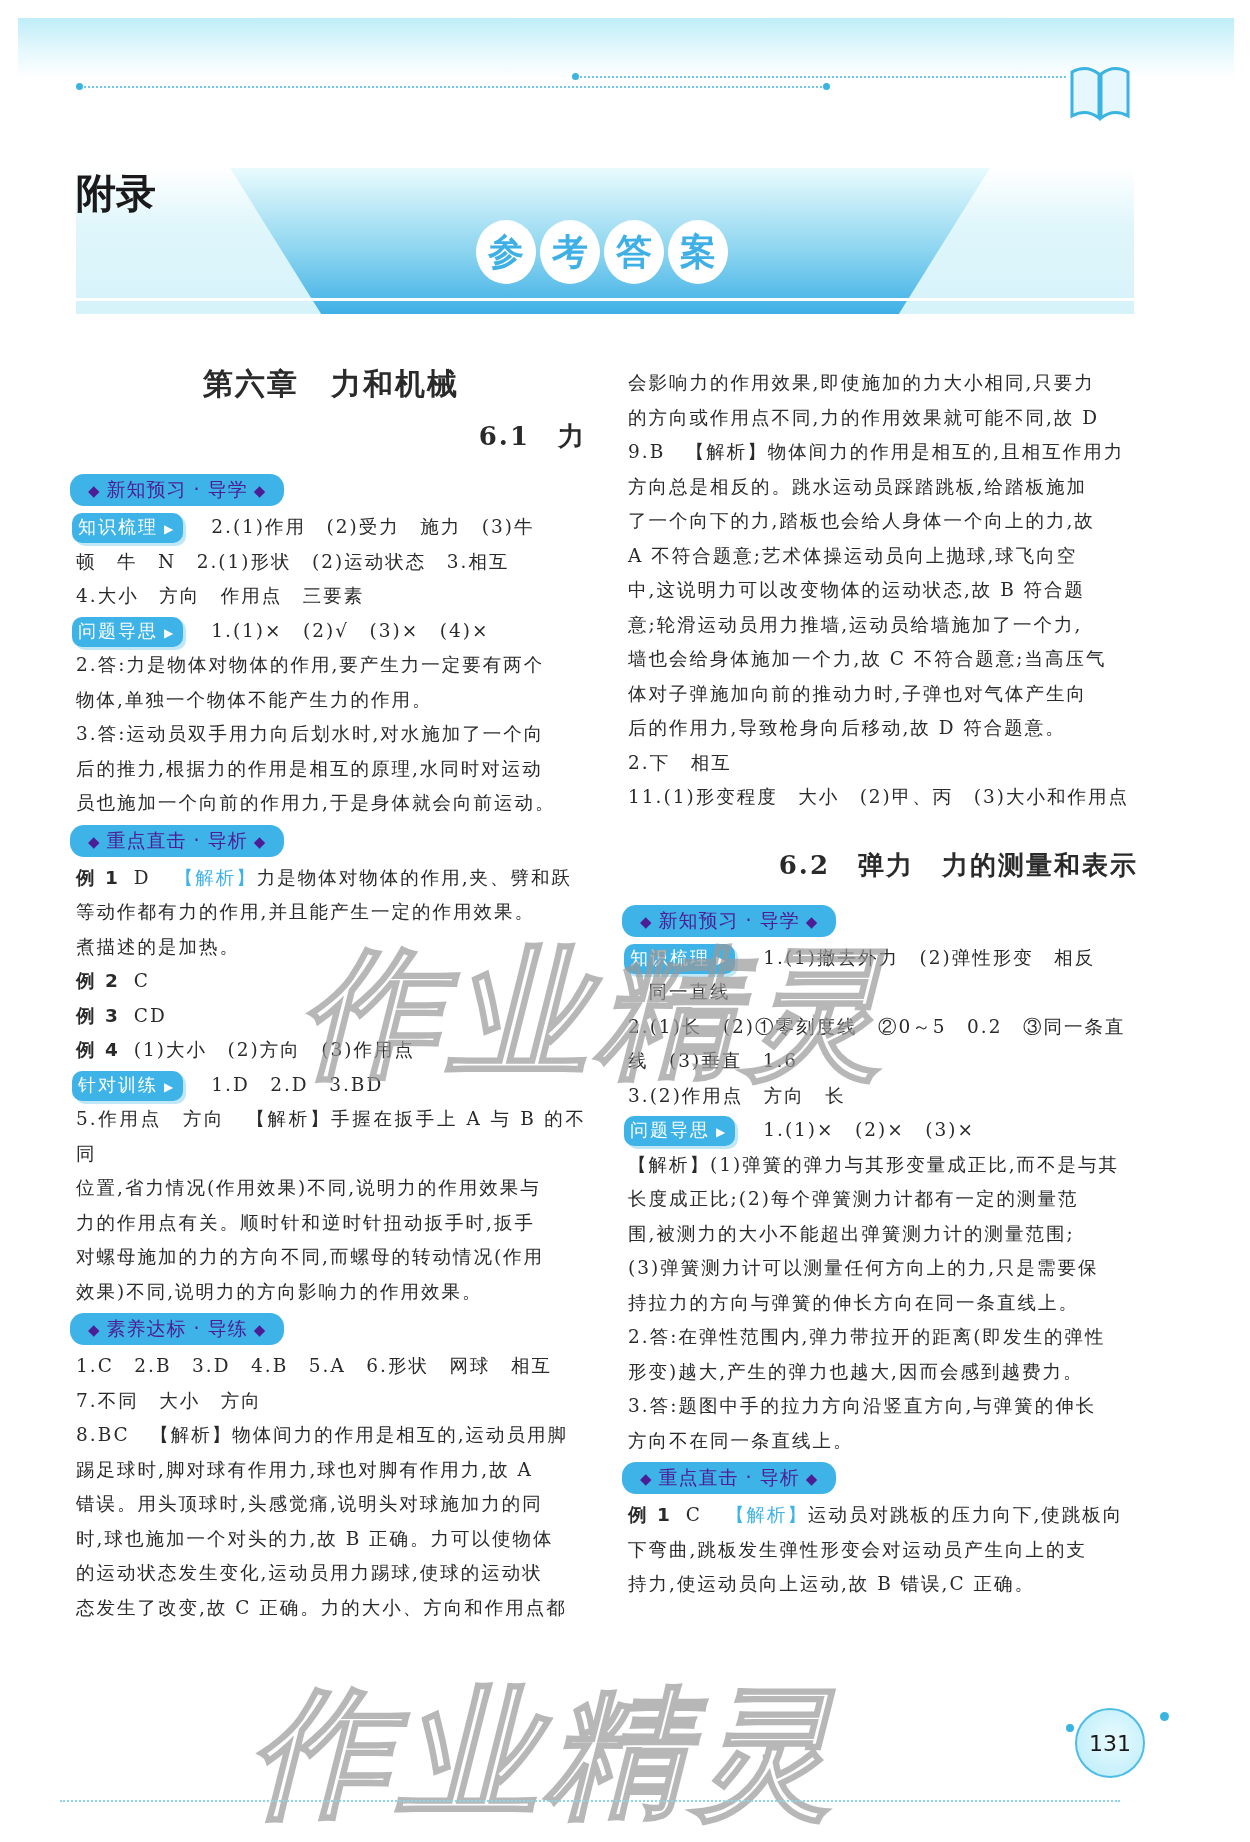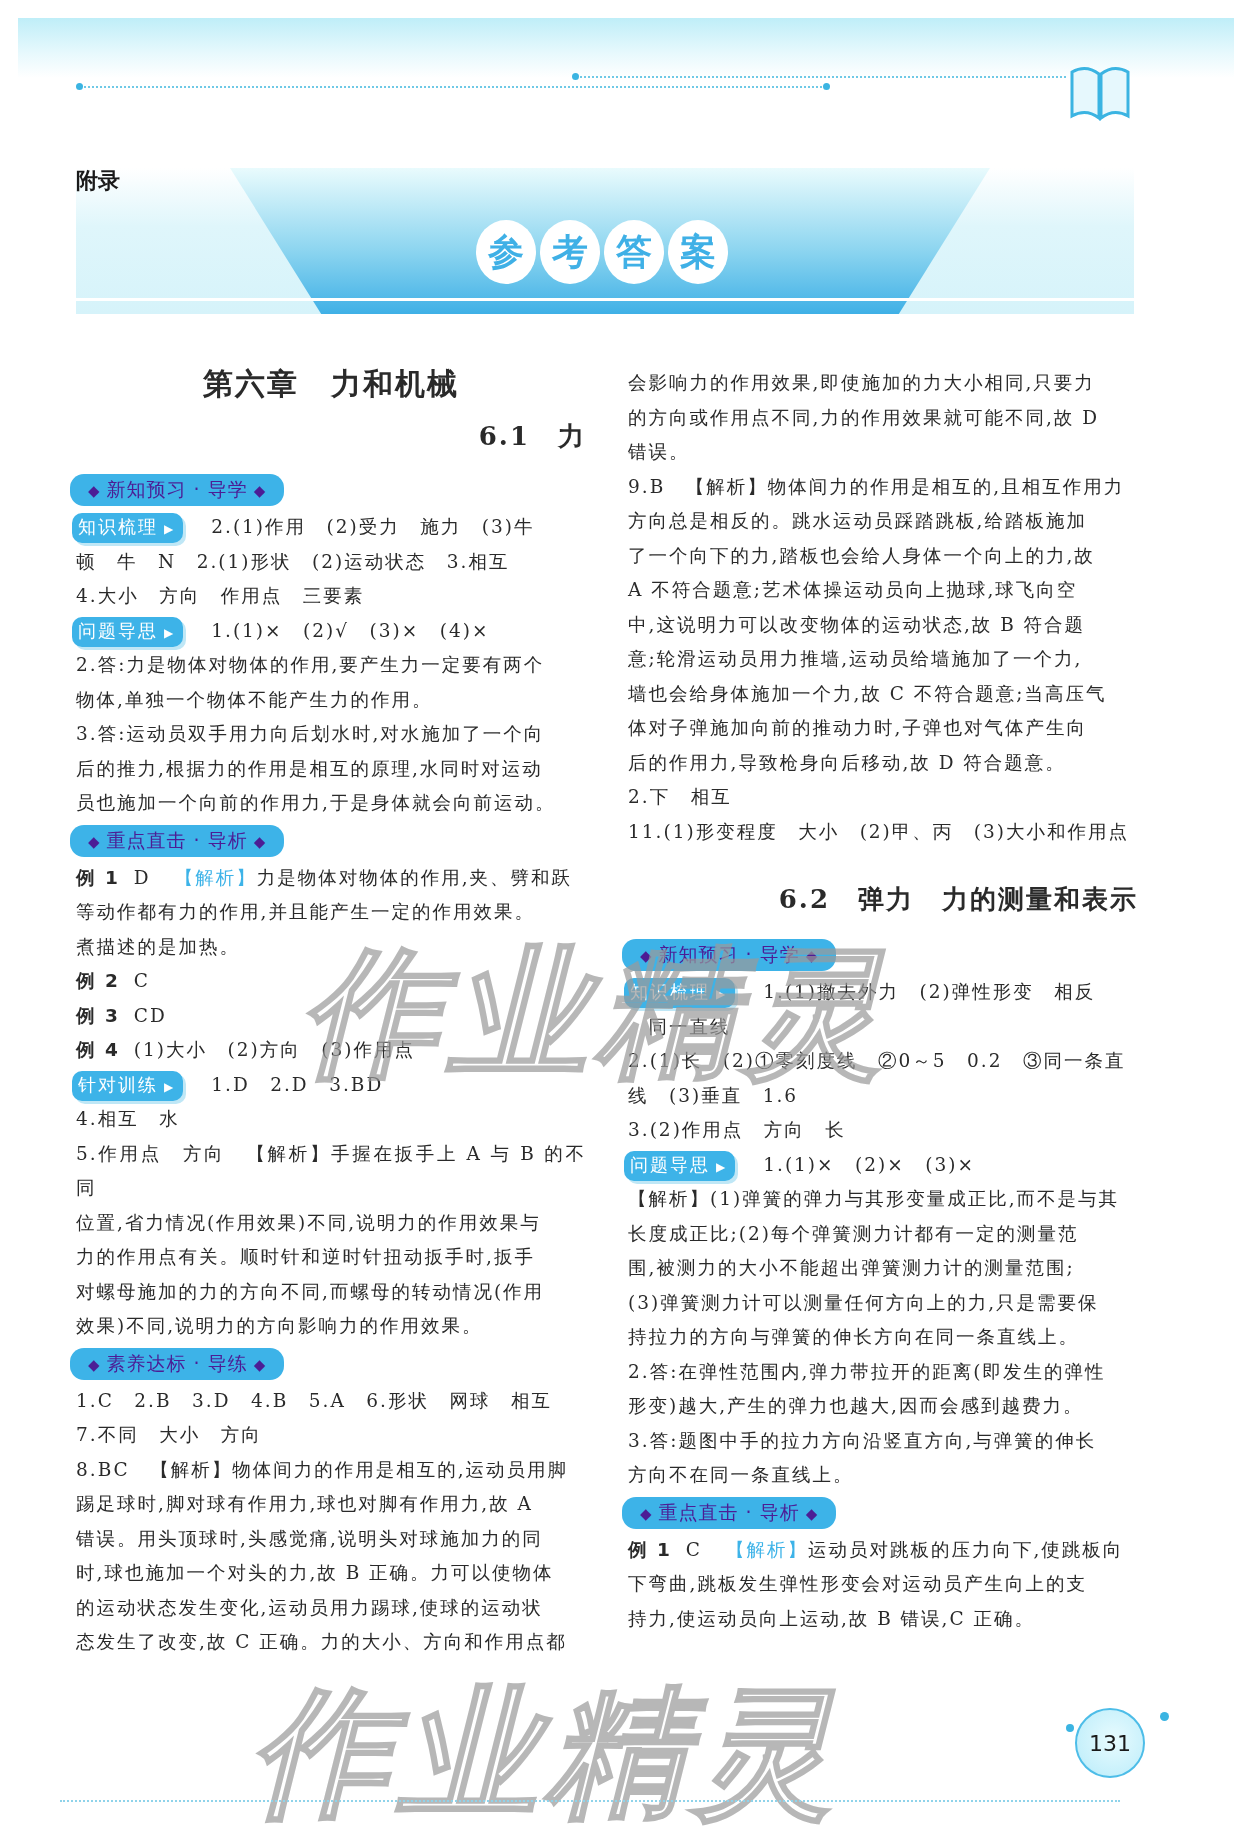--- a/index.html
+++ b/index.html
@@ -12,21 +12,21 @@
   .top-band {
     position: absolute; left: 18px; top: 18px; width: 1216px; height: 60px;
     background: linear-gradient(to bottom, #bfeef8 0%, #e8f9fd 60%, #ffffff 100%);
   }
   .dotline { position: absolute; height: 0; border-top: 2px dotted #6fc9e6; }
   .dot { position: absolute; width: 7px; height: 7px; border-radius: 50%; background: #3bb4e2; }
   .book-icon { position: absolute; left: 1068px; top: 64px; width: 64px; height: 58px; }
 
   .appendix-label {
     position: absolute; left: 76px; top: 166px;
-    font-family: "DejaVu Sans", sans-serif; font-weight: bold; font-size: 22px; color: #1a1a1a;
+    font-family: "DejaVu Sans", sans-serif; font-weight: bold; font-size: 40px; color: #1a1a1a;
   }
   .banner-bg {
     position: absolute; left: 76px; top: 168px; width: 1058px; height: 146px;
     background: linear-gradient(to bottom, #ffffff 0%, #dff6fb 40%, #d6f3fa 100%);
   }
   .banner-trap {
     position: absolute; left: 230px; top: 168px; width: 760px; height: 146px;
     background: linear-gradient(to bottom, #e9fbfd 0%, #8fd6f0 55%, #3fb0e6 100%);
     clip-path: polygon(0 0, 100% 0, 88% 100%, 12% 100%);
   }
@@ -137,21 +137,20 @@
   <div class="pill"><span class="dia">◆</span><span>重点直击 · 导析</span><span class="dia">◆</span></div>
 
   <p class="line"><span class="ex">例 1</span><span>D</span><span class="gap"></span><span class="jx">【解析】</span><span>力是物体对物体的作用,夹、劈和跃</span></p>
   <p class="line">等动作都有力的作用,并且能产生一定的作用效果。</p>
   <p class="line">煮描述的是加热。</p>
   <p class="line"><span class="ex">例 2</span><span>C</span></p>
   <p class="line"><span class="ex">例 3</span><span>CD</span></p>
   <p class="line"><span class="ex">例 4</span><span>(1)大小　(2)方向　(3)作用点</span></p>
 
   <p class="line"><span class="tag"><span>针对训练</span><span class="tri">▶</span></span><span>1.D　2.D　3.BD</span></p>
-  <p class="line">4.相互　水</p>
   <p class="line">5.作用点　方向　【解析】手握在扳手上 A 与 B 的不同</p>
   <p class="line">位置,省力情况(作用效果)不同,说明力的作用效果与</p>
   <p class="line">力的作用点有关。顺时针和逆时针扭动扳手时,扳手</p>
   <p class="line">对螺母施加的力的方向不同,而螺母的转动情况(作用</p>
   <p class="line">效果)不同,说明力的方向影响力的作用效果。</p>
 
   <div class="pill"><span class="dia">◆</span><span>素养达标 · 导练</span><span class="dia">◆</span></div>
 
   <p class="line">1.C　2.B　3.D　4.B　5.A　6.形状　网球　相互</p>
   <p class="line">7.不同　大小　方向</p>
@@ -159,21 +158,20 @@
   <p class="line">踢足球时,脚对球有作用力,球也对脚有作用力,故 A</p>
   <p class="line">错误。用头顶球时,头感觉痛,说明头对球施加力的同</p>
   <p class="line">时,球也施加一个对头的力,故 B 正确。力可以使物体</p>
   <p class="line">的运动状态发生变化,运动员用力踢球,使球的运动状</p>
   <p class="line">态发生了改变,故 C 正确。力的大小、方向和作用点都</p>
 </div>
 
 <div class="col col-right">
   <p class="line">会影响力的作用效果,即使施加的力大小相同,只要力</p>
   <p class="line">的方向或作用点不同,力的作用效果就可能不同,故 D</p>
-  <p class="line">错误。</p>
   <p class="line">9.B　【解析】物体间力的作用是相互的,且相互作用力</p>
   <p class="line">方向总是相反的。跳水运动员踩踏跳板,给踏板施加</p>
   <p class="line">了一个向下的力,踏板也会给人身体一个向上的力,故</p>
   <p class="line">A 不符合题意;艺术体操运动员向上抛球,球飞向空</p>
   <p class="line">中,这说明力可以改变物体的运动状态,故 B 符合题</p>
   <p class="line">意;轮滑运动员用力推墙,运动员给墙施加了一个力,</p>
   <p class="line">墙也会给身体施加一个力,故 C 不符合题意;当高压气</p>
   <p class="line">体对子弹施加向前的推动力时,子弹也对气体产生向</p>
   <p class="line">后的作用力,导致枪身向后移动,故 D 符合题意。</p>
   <p class="line">2.下　相互</p>

